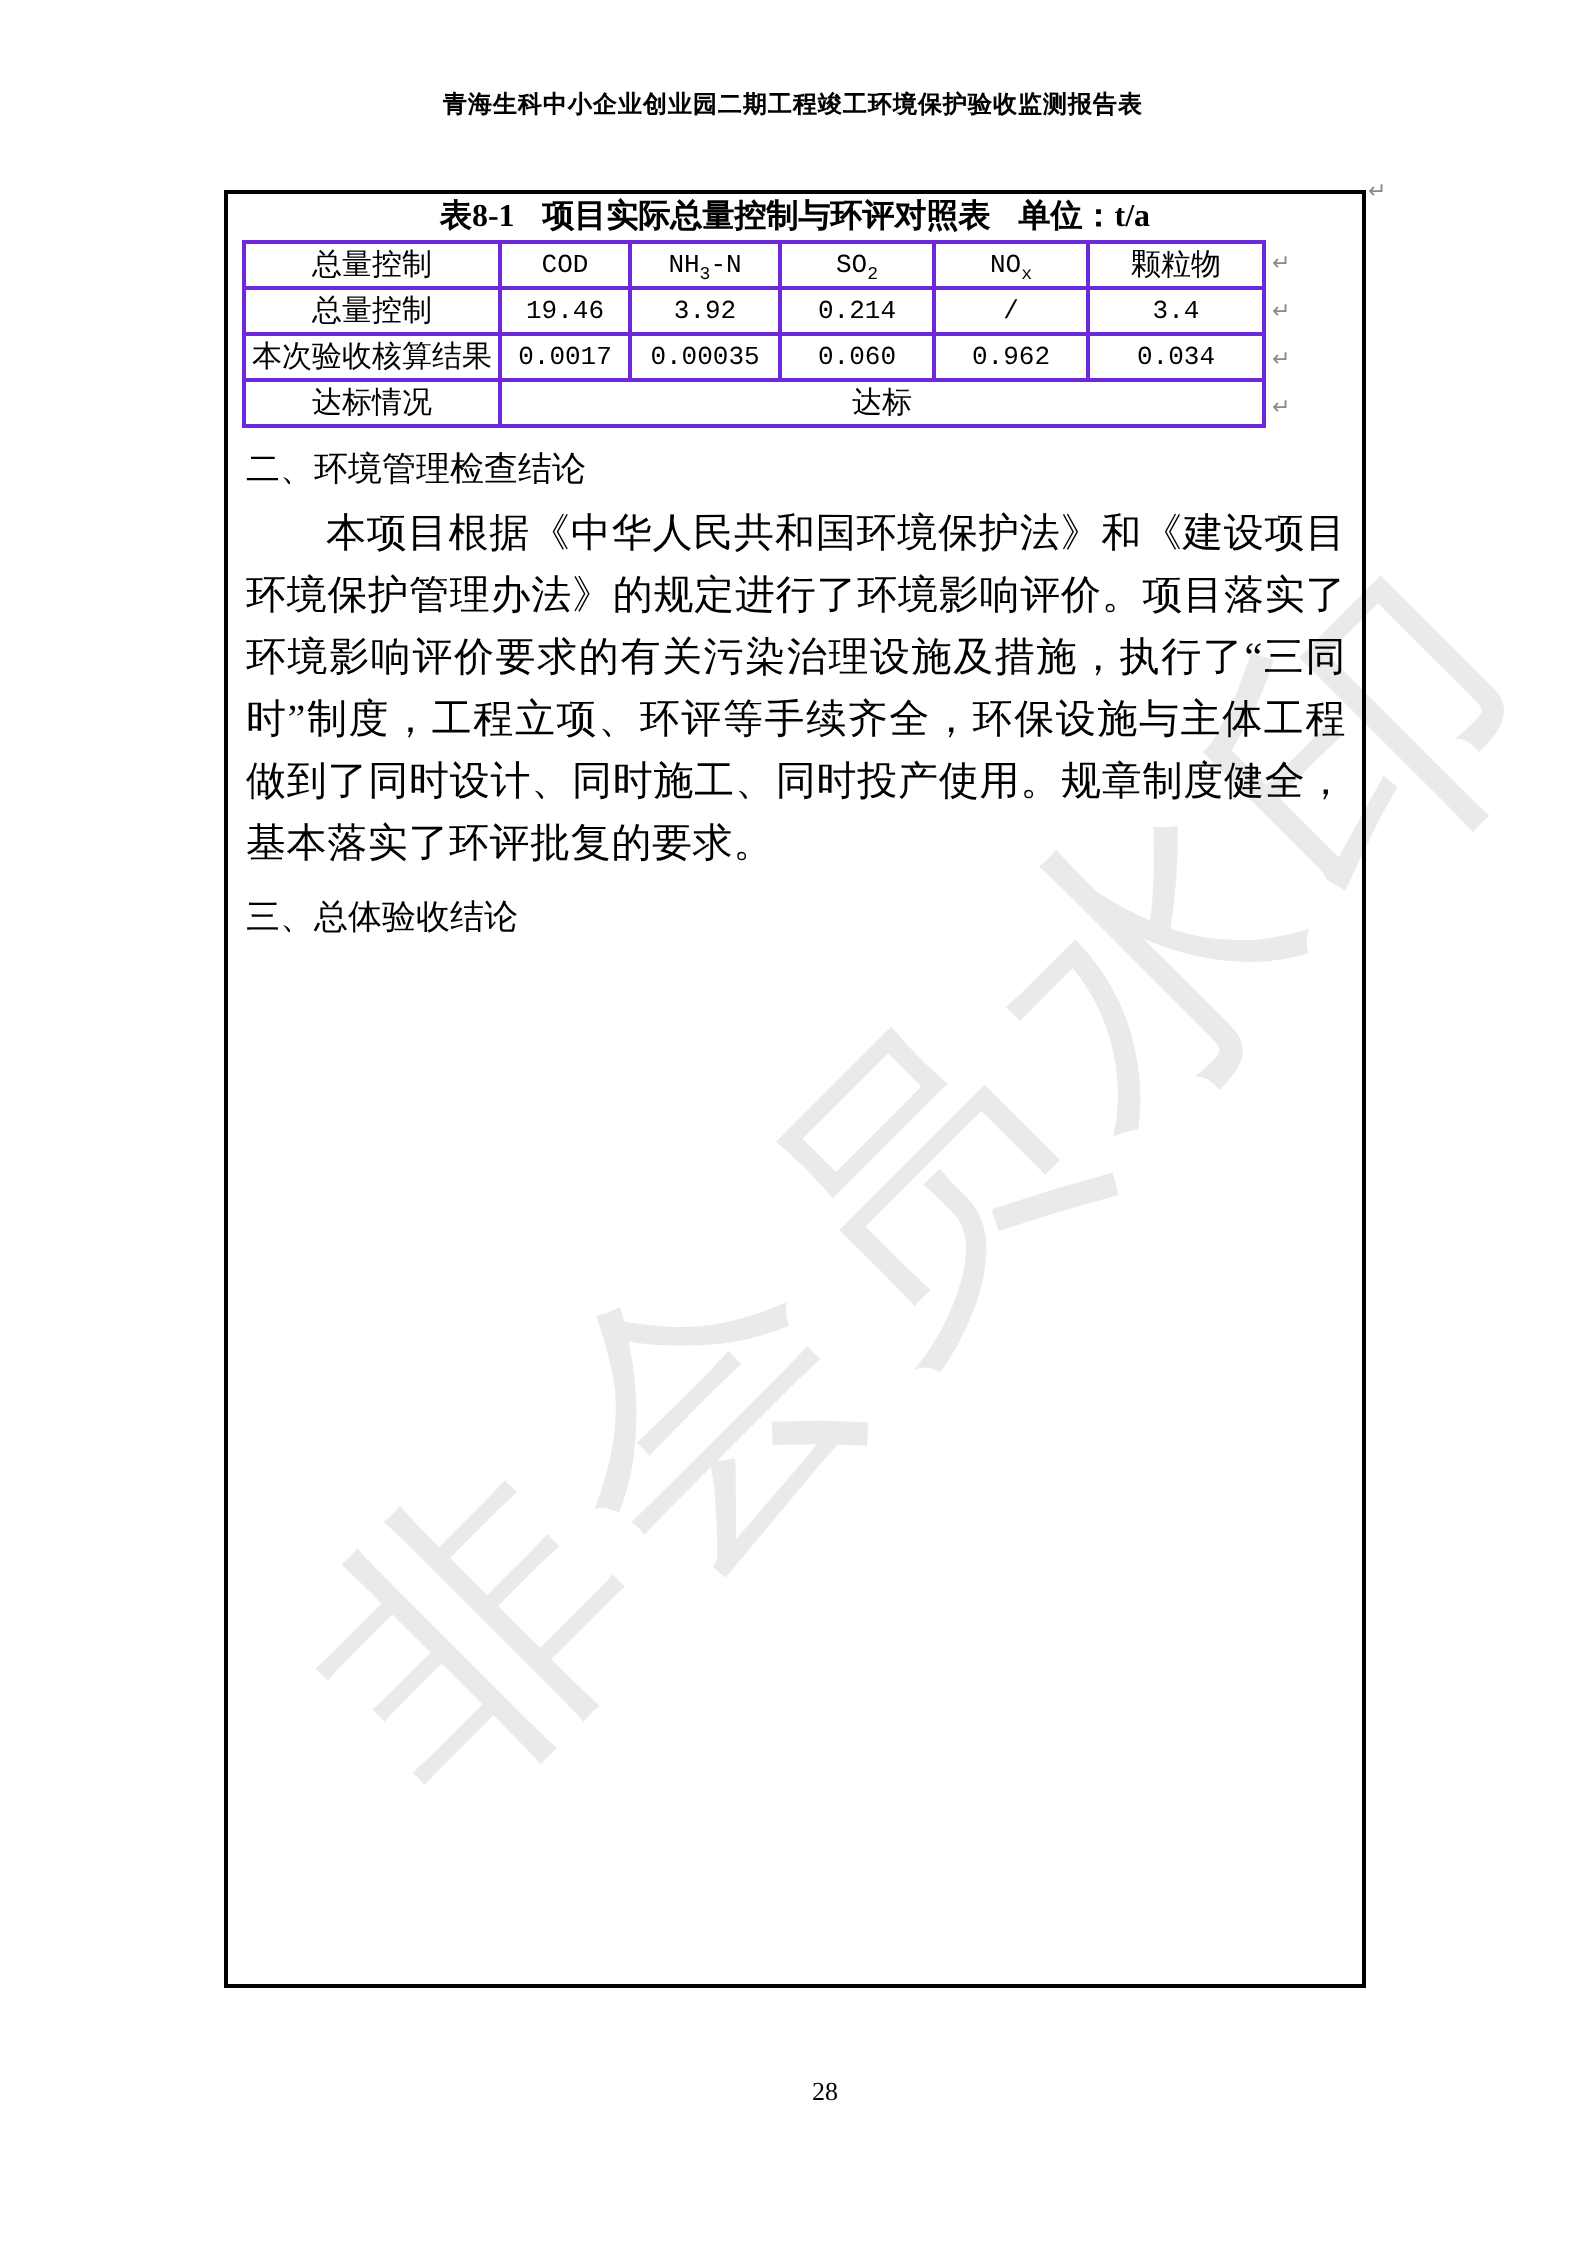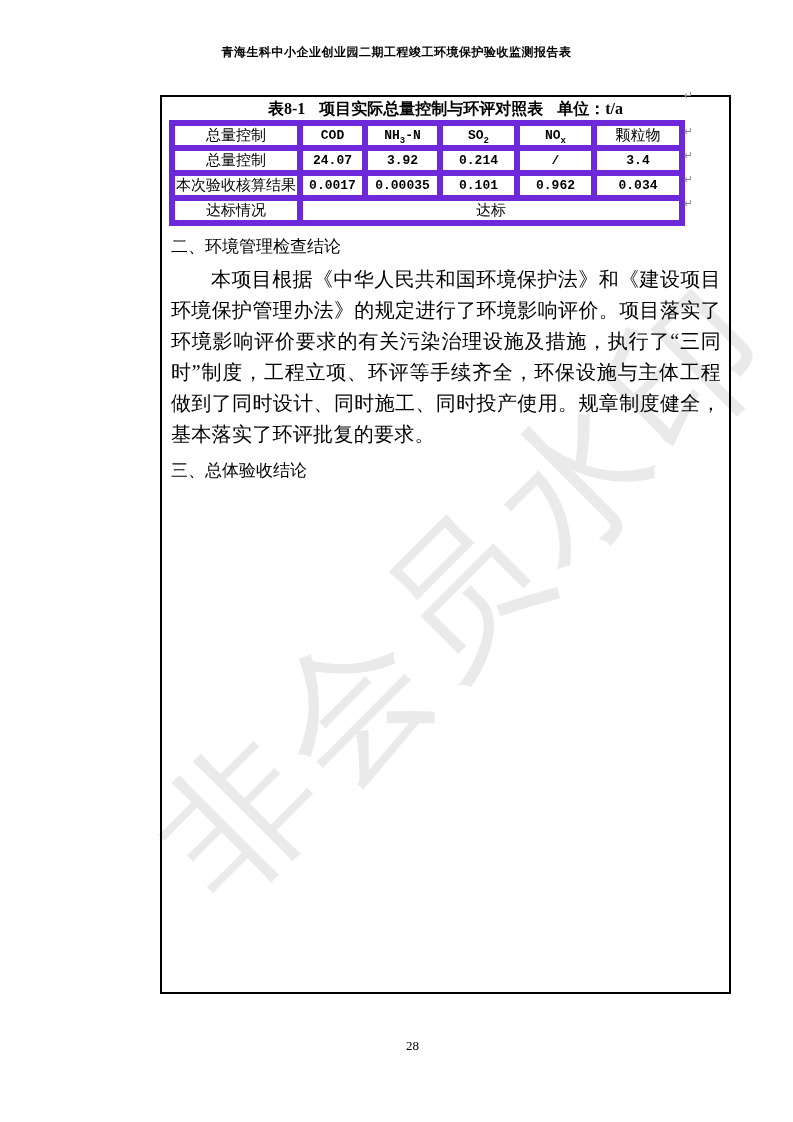--- a/index.html
+++ b/index.html
@@ -51,52 +51,50 @@
   .pmark-outer { left: 684px; top: 90px; }
   .outer-box {
     position: absolute;
     left: 112px;
     top: 95px;
     width: 571px;
     height: 899px;
     border: 2px solid #000;
     background: transparent;
     z-index: 1;
-    margin-left: 48px;
   }
   .table-title {
     margin-top: 1px;
     height: 22px;
     line-height: 22px;
     text-align: center;
     font-weight: bold;
     font-size: 16px;
     white-space: nowrap;
   }
   .table-title .gap { display: inline-block; width: 14px; }
   .qty-table {
     margin-left: 7px;
     border-collapse: collapse;
     table-layout: fixed;
     width: 510px;
   }
   .qty-table td {
-    border: 6px solid #6d28d9;
+    border: 2px solid #6d28d9;
     height: 23px;
     text-align: center;
     vertical-align: middle;
     font-size: 15px;
     padding: 0;
     overflow: hidden;
     white-space: nowrap;
   }
   .qty-table td.num {
     font-family: "Liberation Mono", "DejaVu Sans Mono", monospace;
     font-size: 13px;
-    font-weight: bold;
   }
   .qty-table sub {
     font-size: 9px;
     line-height: 0;
   }
   .pmark-row0 { left: 522px; top: 29px; }
   .pmark-row1 { left: 522px; top: 53px; }
   .pmark-row2 { left: 522px; top: 77px; }
   .pmark-row3 { left: 522px; top: 101px; }
   .sections {
@@ -156,31 +154,31 @@
         <tr>
           <td>总量控制</td>
           <td class="num">COD</td>
           <td class="num"><span>NH</span><sub>3</sub><span>-N</span></td>
           <td class="num"><span>SO</span><sub>2</sub></td>
           <td class="num"><span>NO</span><sub>x</sub></td>
           <td>颗粒物</td>
         </tr>
         <tr>
           <td>总量控制</td>
-          <td class="num">24.07</td>
+          <td class="num">19.46</td>
           <td class="num">3.92</td>
           <td class="num">0.214</td>
           <td class="num">/</td>
           <td class="num">3.4</td>
         </tr>
         <tr>
           <td>本次验收核算结果</td>
           <td class="num">0.0017</td>
           <td class="num">0.00035</td>
-          <td class="num">0.101</td>
+          <td class="num">0.060</td>
           <td class="num">0.962</td>
           <td class="num">0.034</td>
         </tr>
         <tr>
           <td>达标情况</td>
           <td colspan="5">达标</td>
         </tr>
       </tbody>
     </table>
 

